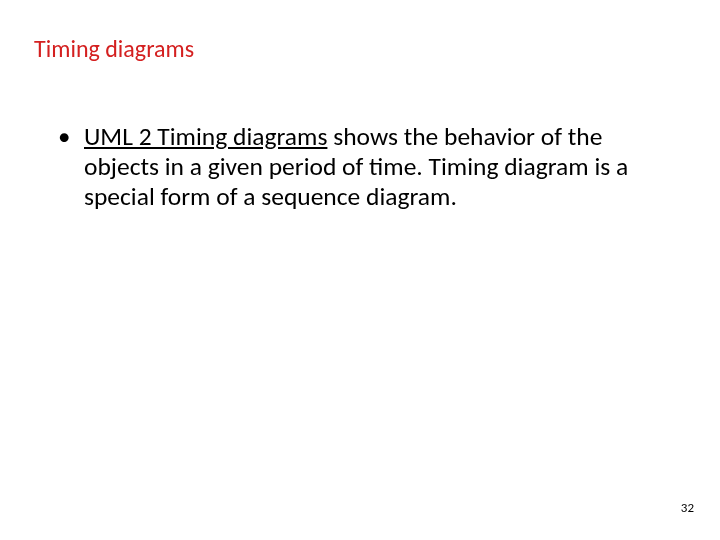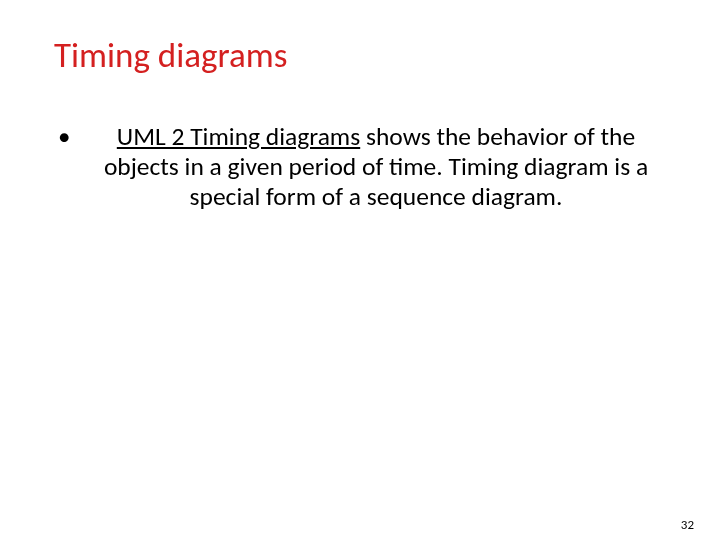--- a/index.html
+++ b/index.html
@@ -15,35 +15,33 @@
   .slide {
     position: relative;
     width: 720px;
     height: 540px;
     box-sizing: border-box;
   }
   .title {
     position: absolute;
     left: 34px;
     top: 34px;
-    font-size: 35px;
+    font-size: 24px;
     font-weight: 400;
     color: #d42020;
     letter-spacing: 0px;
-    margin-left: 20px;
   }
   .content {
     position: absolute;
     left: 58px;
     top: 122px;
     width: 610px;
     font-size: 25.5px;
     line-height: 1.18;
     color: #000;
-    text-align: center;
   }
   .content ul {
     list-style: none;
     padding: 0;
     margin: 0;
   }
   .content li {
     position: relative;
     padding-left: 26px;
     margin-bottom: 2px;
@@ -55,21 +53,21 @@
     top: 0;
     font-size: 25px;
   }
   .link {
     text-decoration: underline;
     color: #000;
   }
   .pagenum {
     position: absolute;
     right: 26px;
-    bottom: 8px;
+    bottom: 25px;
     font-size: 13px;
     color: #000;
   }
 </style>
 </head>
 <body>
 
 <div class="slide">
 
   <div class="title">Timing diagrams</div>

